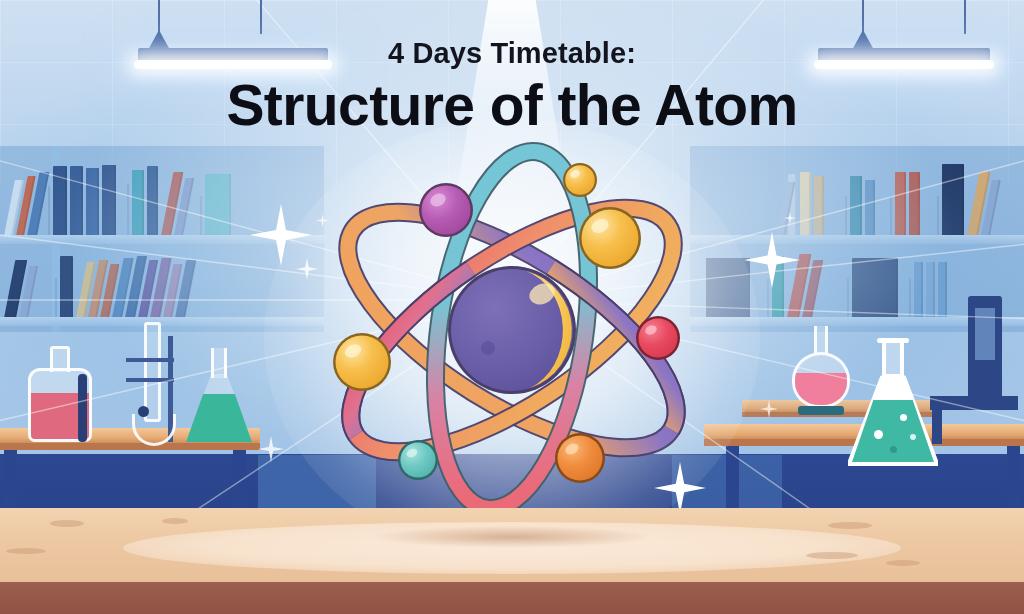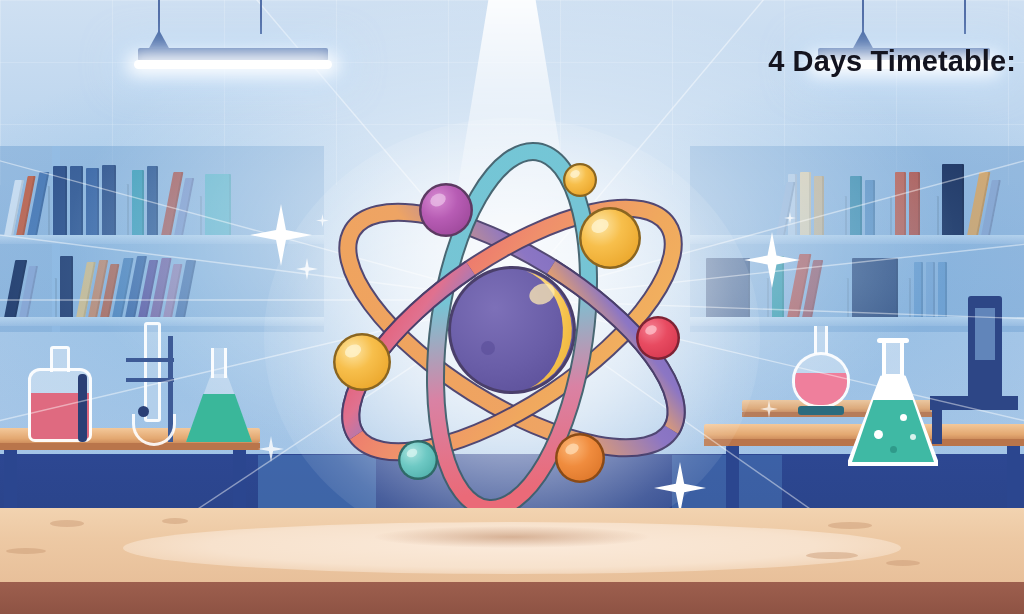--- a/index.html
+++ b/index.html
@@ -120,21 +120,21 @@
   .table-shadow{position:absolute;left:37%;top:18px;width:26%;height:22px;border-radius:50%;
     background:radial-gradient(ellipse at 50% 50%,rgba(186,133,97,.55) 0%,rgba(186,133,97,0) 72%);}
   .table-front{position:absolute;left:0;top:74px;width:100%;height:32px;
     background:linear-gradient(180deg,#9d5f4e 0%,#8e5344 100%);}
   .grain{position:absolute;border-radius:50%;background:rgba(200,150,112,.45);}
 
   
   .title-wrap{position:absolute;left:0;right:0;top:38px;text-align:center;z-index:40;}
   .kicker{
     font-size:29px;font-weight:bold;color:#14141f;letter-spacing:.1px;
-    line-height:1.06;margin:8px;text-align:right;
+    line-height:1.06;margin:0;
   }
   .headline{
     font-size:57px;font-weight:bold;color:#0d0d16;letter-spacing:-.6px;
     line-height:1.08;margin:6px 0 0 0;
   }
 </style>
 </head>
 <body>
 
 <div id="stage">
@@ -498,15 +498,16 @@
     <div class="grain" style="left:176px;top:10px;width:26px;height:6px;"></div>
     <div class="grain" style="left:20px;top:40px;width:40px;height:6px;"></div>
     <div class="grain" style="left:842px;top:14px;width:44px;height:7px;"></div>
     <div class="grain" style="left:820px;top:44px;width:52px;height:7px;"></div>
     <div class="grain" style="left:900px;top:52px;width:34px;height:6px;"></div>
     <div class="table-front"></div>
   </div>
 
   <div class="title-wrap">
     <p class="kicker">4 Days Timetable:</p>
+    <p class="headline">Structure of the Atom</p>
   </div>
 
 </div>
 
 </body></html>

